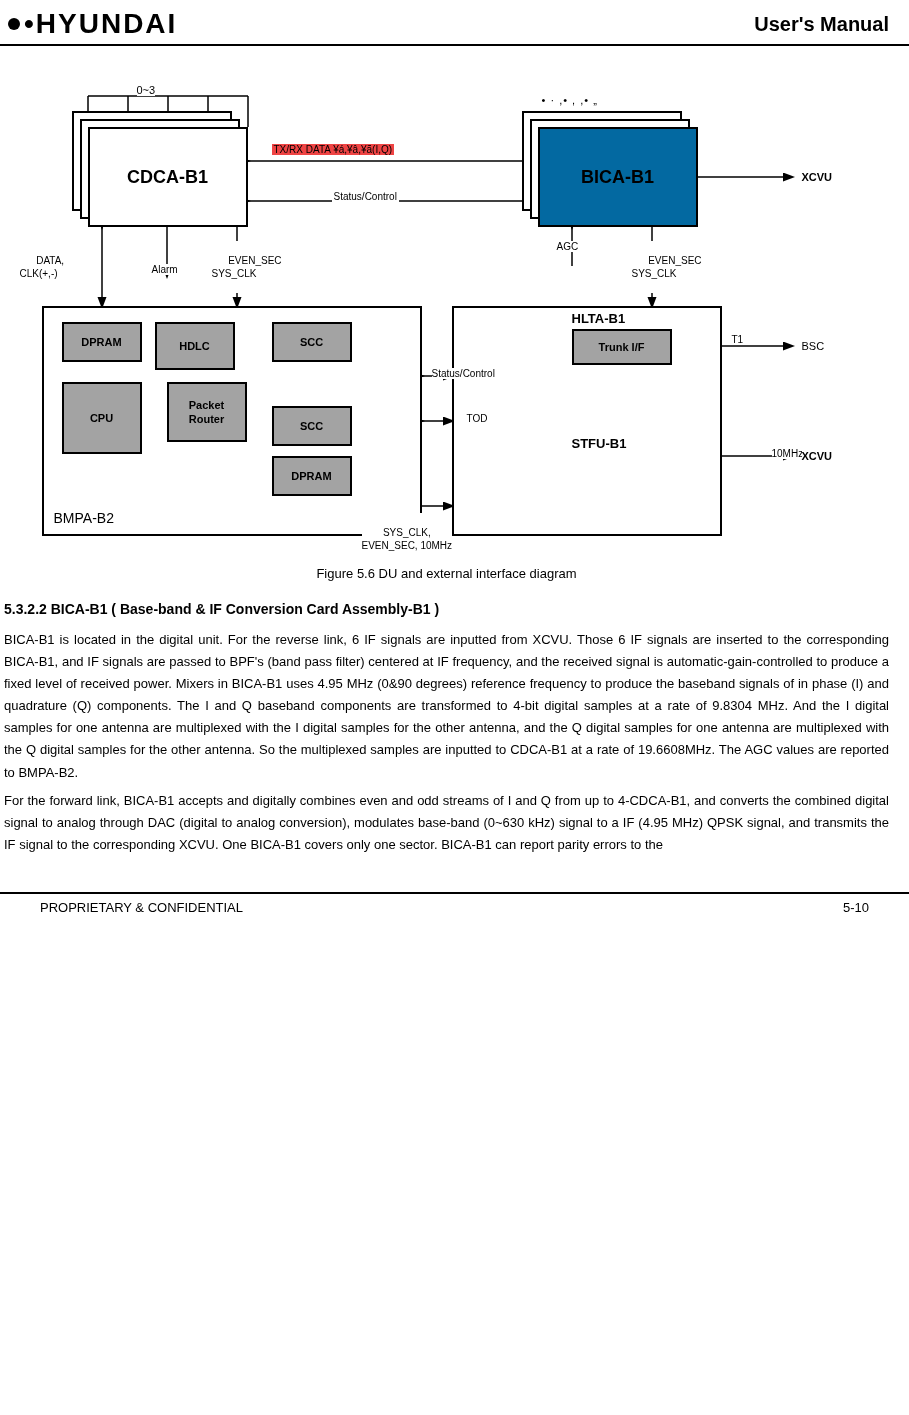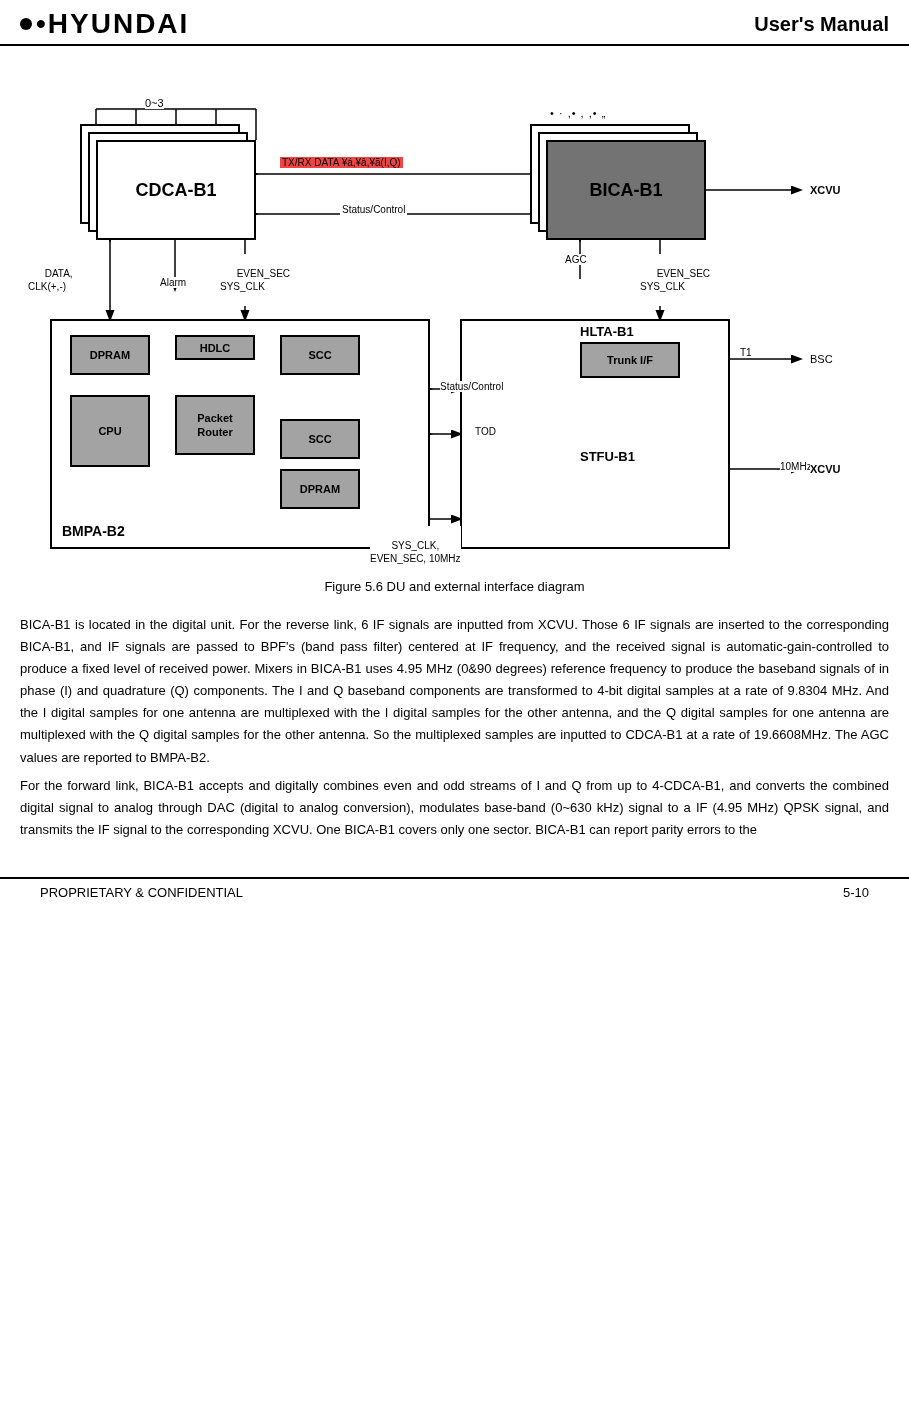--- a/index.html
+++ b/index.html
@@ -10,21 +10,21 @@
       width: 909px;
       min-height: 1415px;
       font-size: 13px;
     }
 
     
     .header {
       display: flex;
       justify-content: space-between;
       align-items: center;
-      padding: 8px 20px 4px 20px;
+      padding: 8px 20px 4px 8px;
       border-bottom: 2px solid #000;
     }
     .logo {
       display: flex;
       align-items: center;
       font-size: 28px;
       font-weight: 900;
       letter-spacing: 2px;
     }
     .logo-dot {
@@ -34,22 +34,21 @@
       border-radius: 50%;
       margin-right: 4px;
     }
     .header-title {
       font-size: 20px;
       font-weight: bold;
     }
 
     
     .content {
-      padding: 10px 20px 10px 20px;
-      margin-top: 13px;
+      padding: 10px 20px 10px 4px;
     }
 
     
     .diagram-container {
       position: relative;
       width: 870px;
       height: 490px;
       margin: 10px auto;
       font-size: 11px;
     }
@@ -107,21 +106,21 @@
       left: 518px; top: 53px;
       width: 160px; height: 100px;
       border: 2px solid #000;
       background: #fff;
     }
     .bica-main {
       position: absolute;
       left: 526px; top: 61px;
       width: 160px; height: 100px;
       border: 2px solid #000;
-      background: #737373;
+      background: #0369a1;
       display: flex;
       align-items: center;
       justify-content: center;
       font-size: 18px;
       font-weight: bold;
     }
 
     
     .bmpa-outer {
       position: absolute;
@@ -298,27 +297,27 @@
     <div class="diag-label" style="left:545px; top:175px; font-size:10px;">AGC</div>
 
     <div class="diag-label" style="left:620px; top:175px; font-size:10px; line-height:1.3; white-space:pre;">
       <span>EVEN_SEC
 SYS_CLK</span>
     </div>
 
     <div class="diag-label" style="left:790px; top:105px; font-size:11px; font-weight:bold;">XCVU</div>
 
     <div class="bmpa-outer"></div>
-    <div class="bmpa-label" style="font-size:14px; font-weight:bold;">BMPA-B2</div>
+    <div class="bmpa-label" style="font-size:14px; font-weight:normal;">BMPA-B2</div>
 
     <div class="inner-box" style="left:50px; top:256px; width:80px; height:40px;">
       <span>DPRAM</span>
     </div>
 
-    <div class="inner-box" style="left:155px; top:256px; width:80px; height:25px;">
+    <div class="inner-box" style="left:143px; top:256px; width:80px; height:48px;">
       <span>HDLC</span>
     </div>
 
     <div class="inner-box" style="left:260px; top:256px; width:80px; height:40px;">
       <span>SCC</span>
     </div>
 
     <div class="inner-box" style="left:50px; top:316px; width:80px; height:72px;">
       <span>CPU</span>
     </div>
@@ -360,20 +359,21 @@
 
     <div class="diag-label" style="left:350px; top:447px; font-size:10px; line-height:1.3; white-space:pre-line; text-align:center;">
       <span>SYS_CLK,
 EVEN_SEC, 10MHz</span>
     </div>
 
   </div>
 
   <div class="figure-caption">Figure 5.6 DU and external interface diagram</div>
 
+  <div class="section-heading">5.3.2.2  BICA-B1 ( Base-band &amp; IF Conversion Card Assembly-B1 )</div>
 
   <p class="body-text">BICA-B1 is located in the digital unit. For the reverse link, 6 IF signals are inputted from XCVU. Those 6 IF signals are inserted to the corresponding BICA-B1, and IF signals are passed to BPF's (band pass filter) centered at IF frequency, and the received signal is automatic-gain-controlled to produce a fixed level of received power. Mixers in BICA-B1 uses 4.95 MHz (0&amp;90 degrees) reference frequency to produce the baseband signals of in phase (I) and quadrature (Q) components. The I and Q baseband components are transformed to 4-bit digital samples at a rate of 9.8304 MHz. And the I digital samples for one antenna are multiplexed with the I digital samples for the other antenna, and the Q digital samples for one antenna are multiplexed with the Q digital samples for the other antenna. So the multiplexed samples are inputted to CDCA-B1 at a rate of 19.6608MHz. The AGC values are reported to BMPA-B2.</p>
   <p class="body-text">For the forward link, BICA-B1 accepts and digitally combines even and odd streams of I and Q from up to 4-CDCA-B1, and converts the combined digital signal to analog through DAC (digital to analog conversion), modulates base-band (0~630 kHz) signal to a IF (4.95 MHz) QPSK signal, and transmits the IF signal to the corresponding XCVU. One BICA-B1 covers only one sector. BICA-B1 can report parity errors to the</p>
 
 </div>
 
 <div class="footer">
   <span>PROPRIETARY &amp; CONFIDENTIAL</span>
   <span>5-10</span>
 </div>

